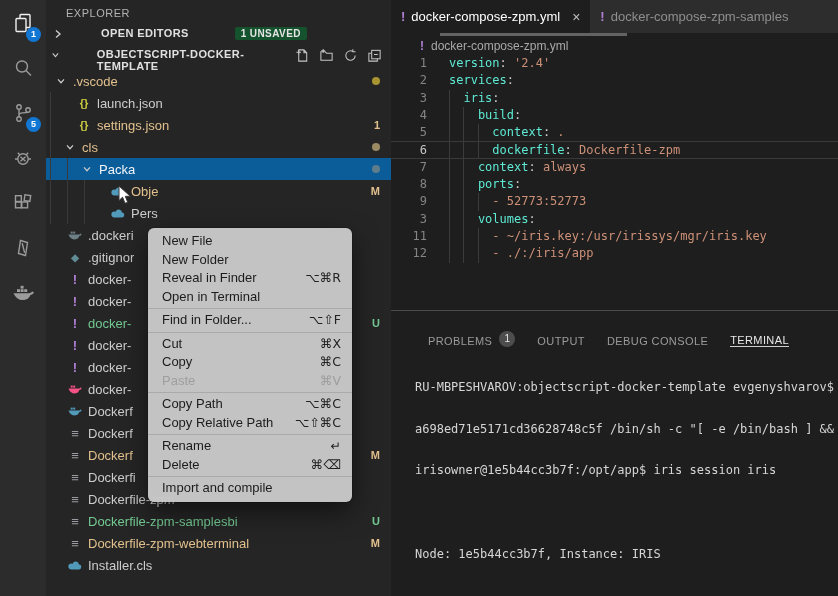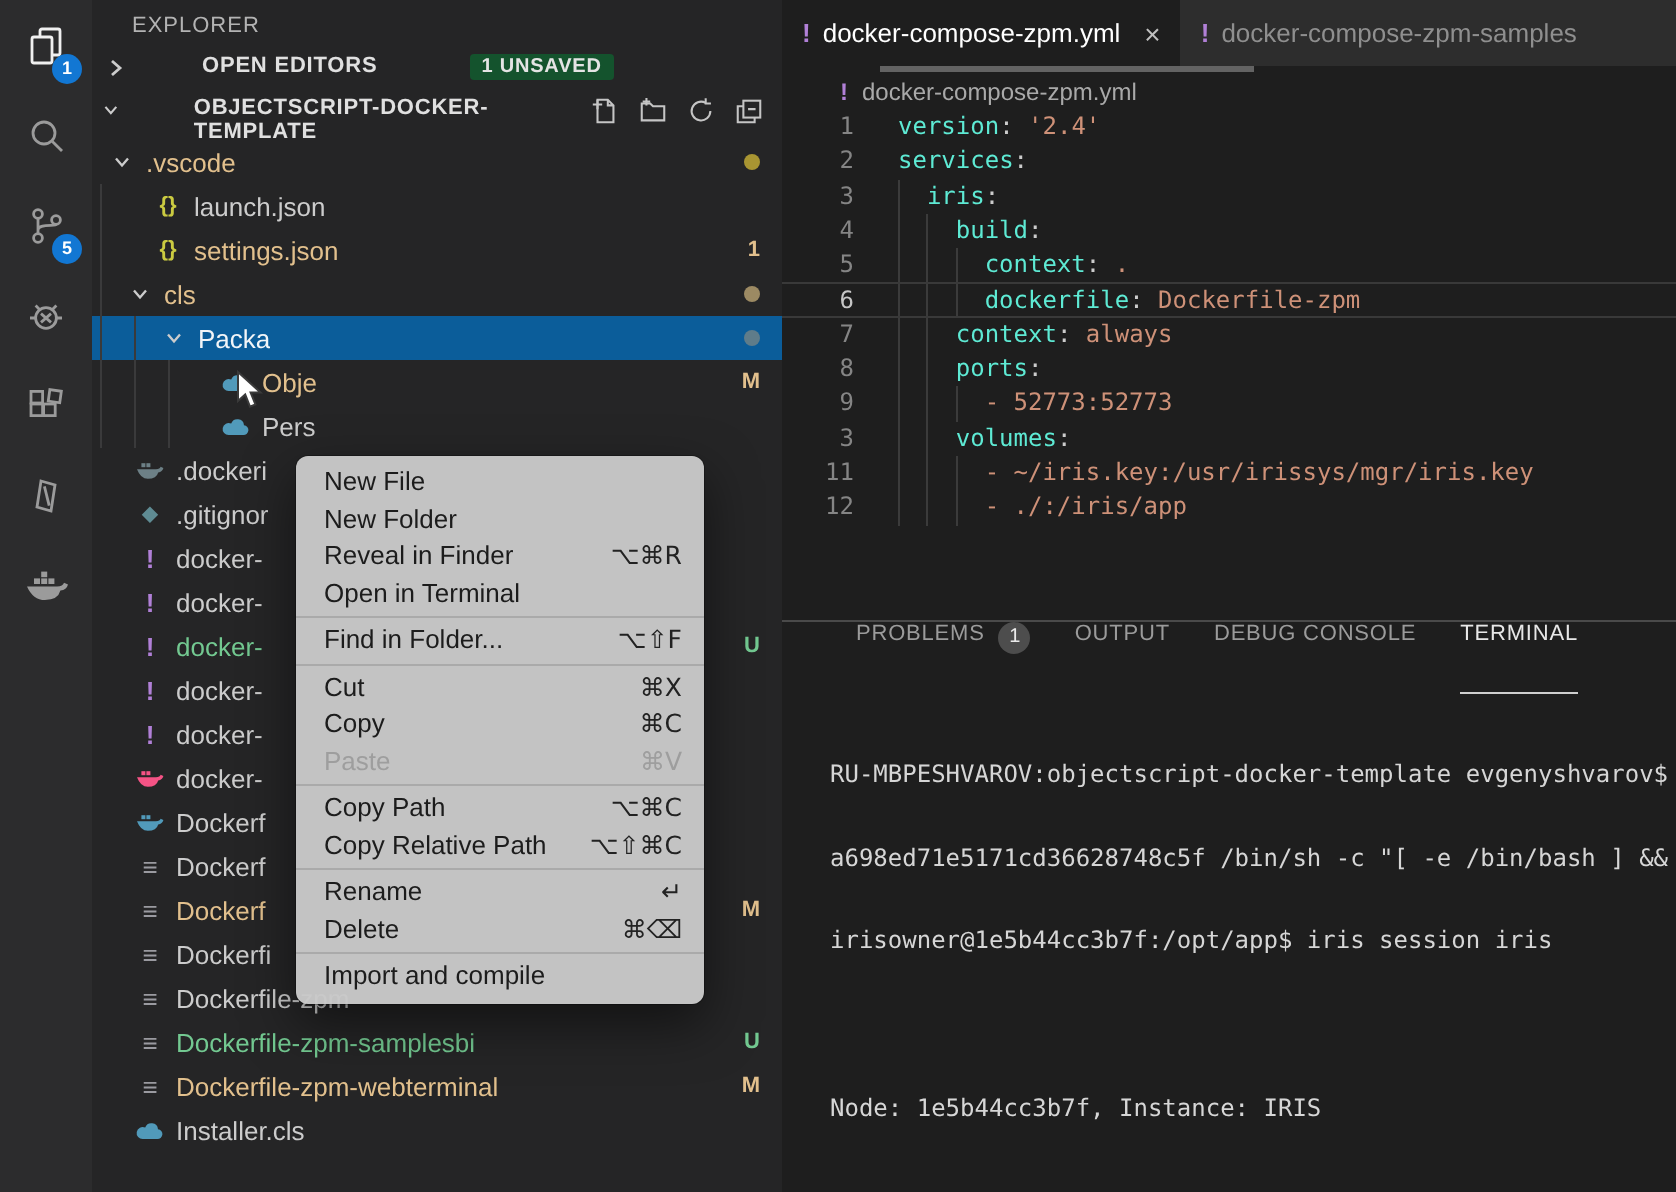--- a/index.html
+++ b/index.html
@@ -69,21 +69,21 @@
   .lnpad { flex:0 0 22px; }
   .ig { display:inline-block; width:2ch; align-self:stretch; border-left:1px solid #3b3b3b; flex:0 0 auto; }
   .k { color:#5eead4; }
   .p { color:#cccccc; white-space:pre; }
   .v { color:#ce9178; }
 
   
   #panel-divider { position:absolute; left:391px; top:310px; width:447px; height:1px; background:#4a4a4a; }
   #panel { position:absolute; left:391px; top:311px; width:447px; height:285px; background:#1e1e1e; overflow:hidden; }
   #panel-tabs { display:flex; align-items:center; height:36px; padding-left:37px; gap:22px; }
-  .ptab { font-size:11px; letter-spacing:.4px; color:#9b9b9b; display:flex; align-items:flex-start; position:relative; height:100%; }
+  .ptab { font-size:11px; letter-spacing:.4px; color:#9b9b9b; display:flex; align-items:flex-end; position:relative; height:100%; }
   .ptab.active { color:#e7e7e7; border-bottom:1px solid #cfcfcf; }
   .pbadge { margin-left:7px; width:16px; height:16px; border-radius:50%; background:#4d4d4d; color:#eaeaea;
     font-size:10px; line-height:16px; text-align:center; letter-spacing:0; }
   #terminal { margin-top:6px; padding-left:24px; font-family:"DejaVu Sans Mono", monospace; font-size:12px;
     color:#d6d6d6; white-space:pre; overflow:hidden; }
   .tline { height:13.7px; line-height:13.7px; }
 
   
   #ctx-menu { position:absolute; left:148px; top:188px; width:204px; background:rgba(200,200,200,.97);
     border-radius:6px; box-shadow:0 10px 26px rgba(0,0,0,.5), 0 0 0 .5px rgba(0,0,0,.25);

